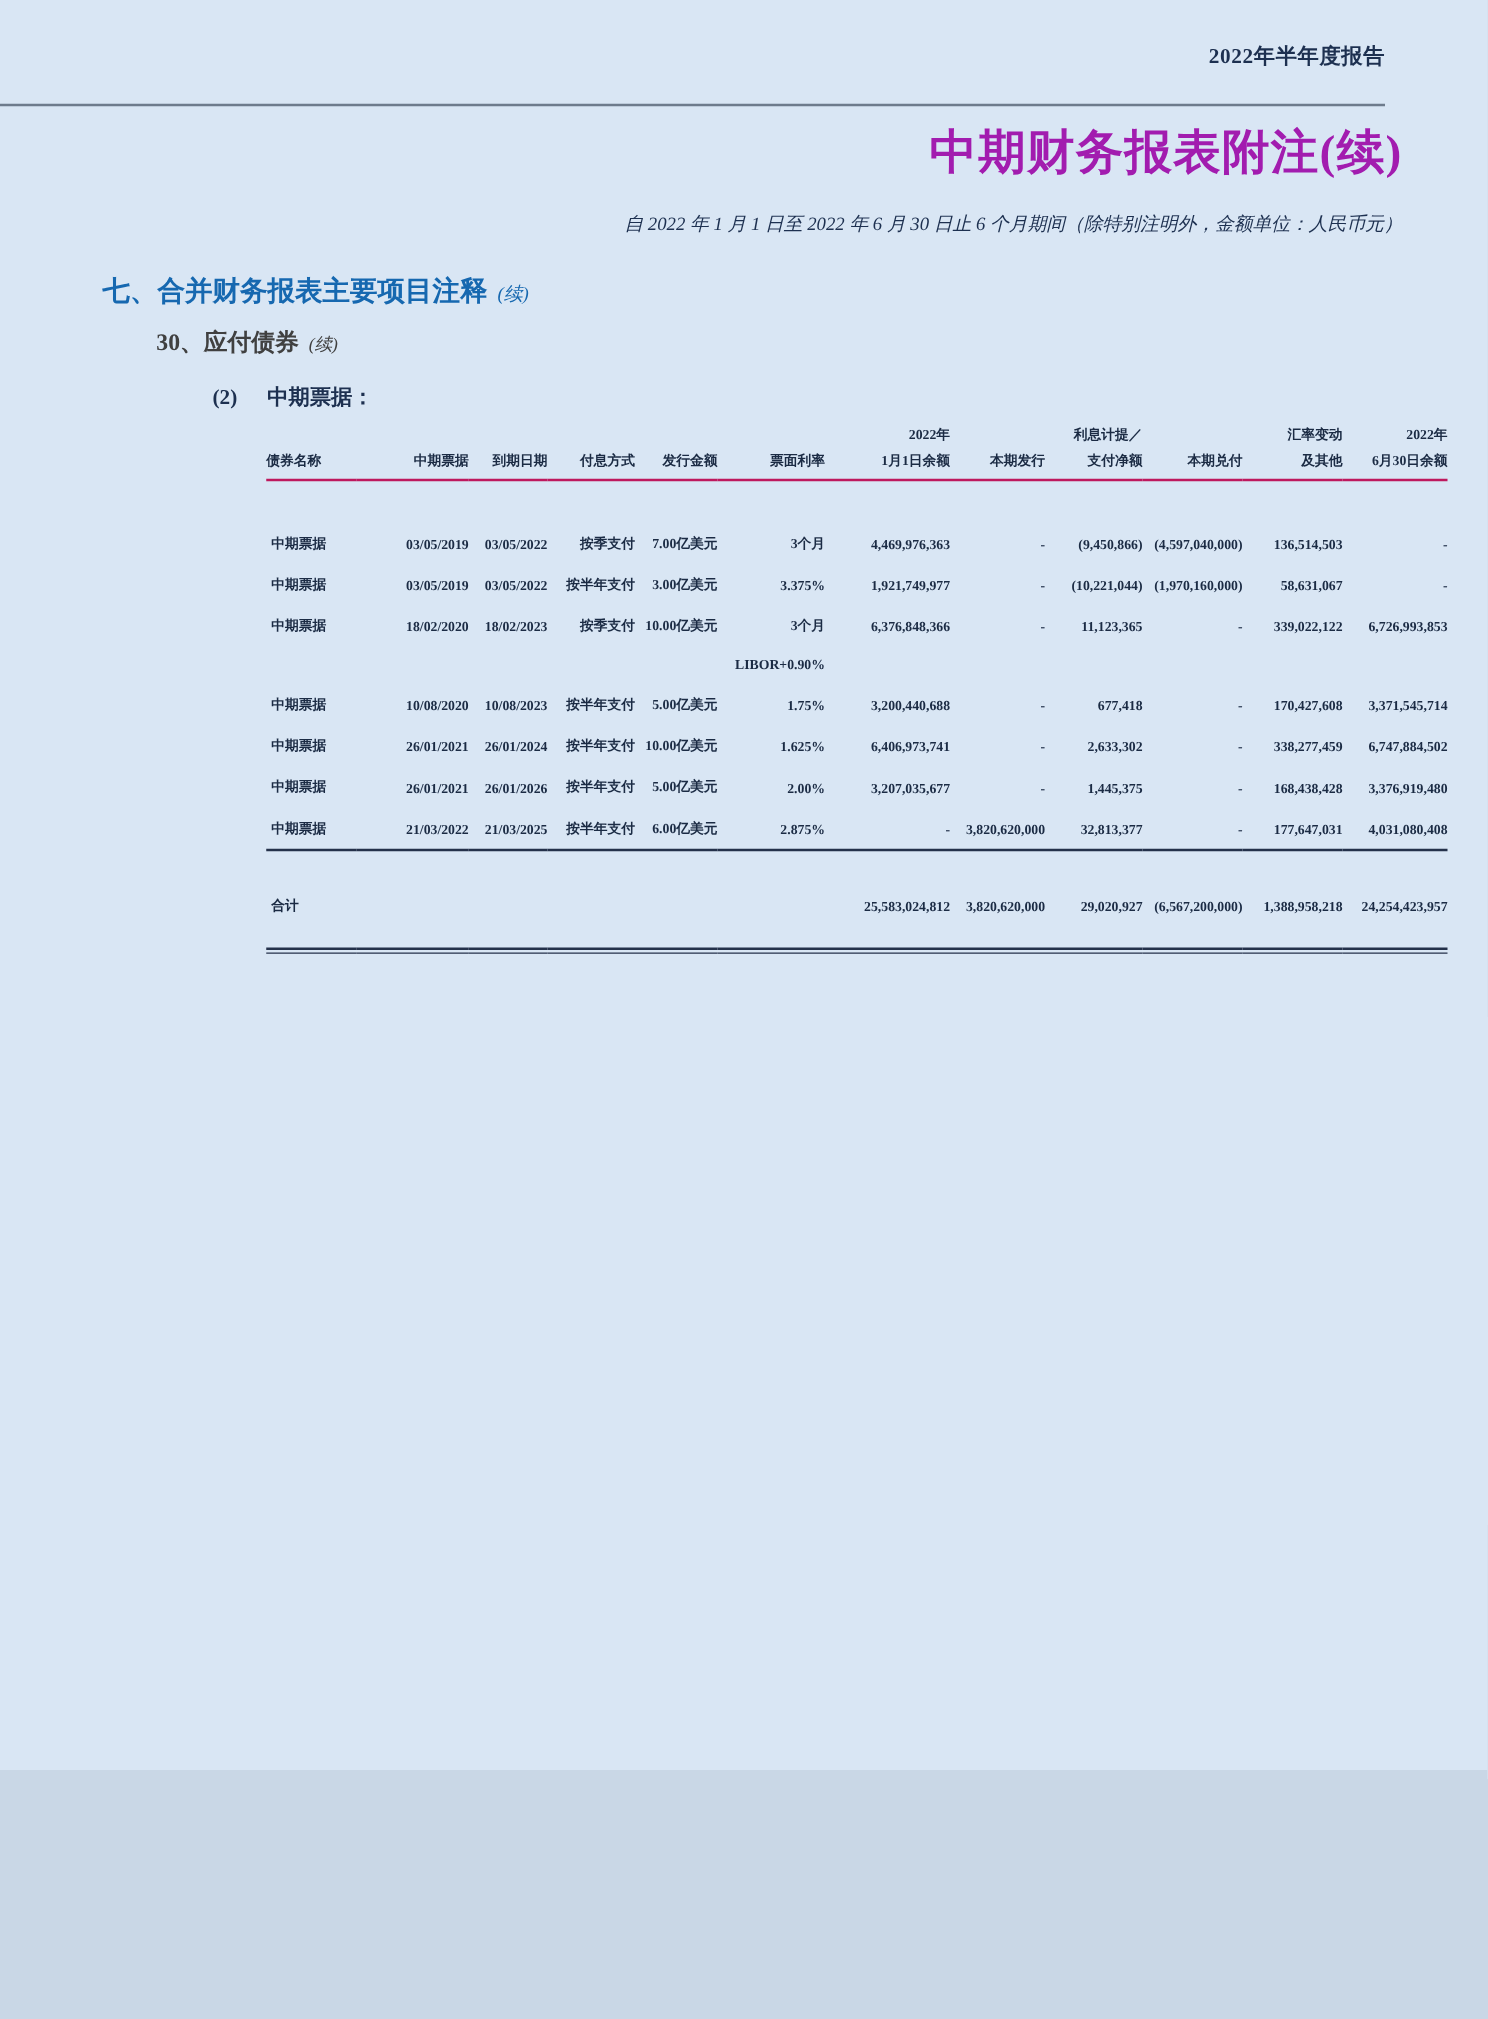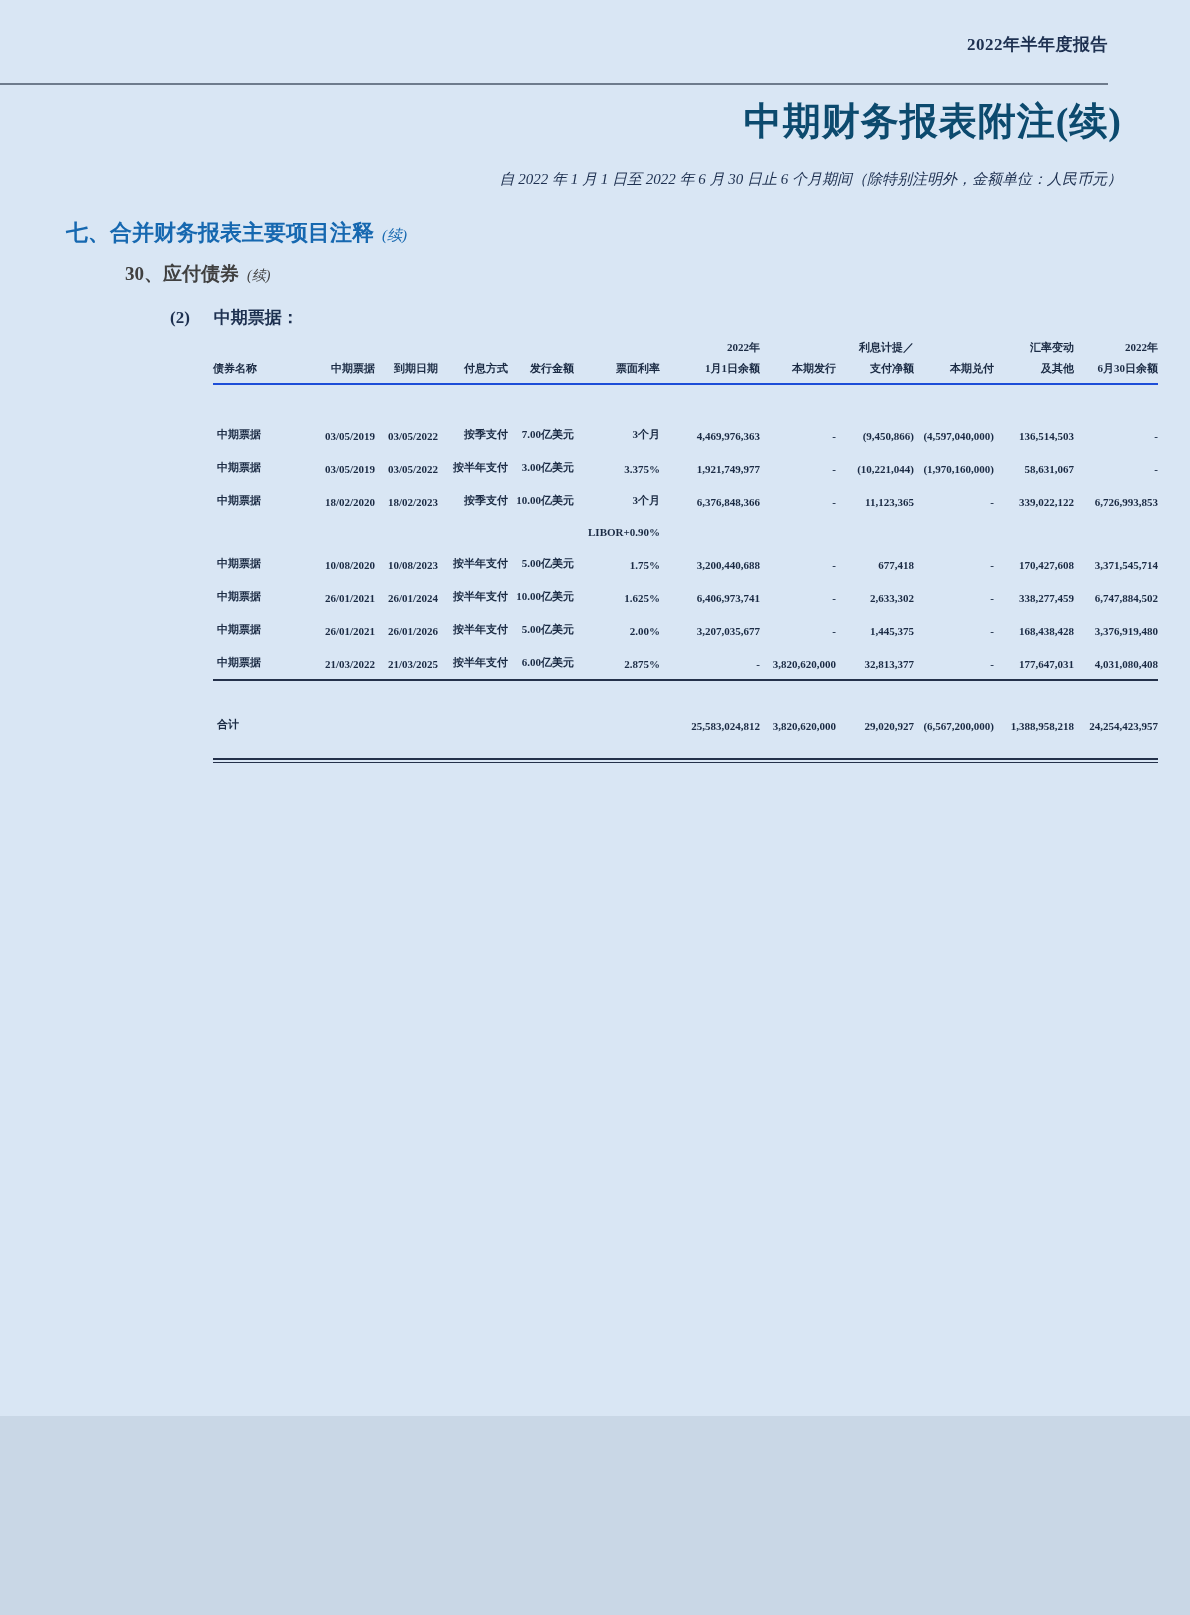--- a/index.html
+++ b/index.html
@@ -18,31 +18,31 @@
     position:absolute;top:33px;right:82px;
     font-size:17px;font-weight:bold;color:#1d3050;
     letter-spacing:.5px;
   }
   .top-rule{
     position:absolute;top:83px;left:0;width:1108px;height:0;
     border-top:2px solid #6e7b8c;
   }
   .doc-title{
     position:absolute;top:96px;right:68px;
-    font-size:38px;font-weight:bold;color:#0c4a6e;
+    font-size:38px;font-weight:bold;color:#a21caf;
     letter-spacing:1px;
     text-align:right;
   }
   .doc-subtitle{
     position:absolute;top:170px;right:68px;
     font-size:15px;font-style:italic;color:#1d3050;
   }
   
   .h-l1{
-    position:absolute;top:218px;left:66px;
+    position:absolute;top:218px;left:82px;
     font-size:22px;font-weight:bold;color:#1668b0;
   }
   .h-l1 .cont{font-size:15px;font-style:italic;font-weight:normal;margin-left:8px;}
   .h-l2{
     position:absolute;top:261px;left:125px;
     font-size:19px;font-weight:bold;color:#404040;
   }
   .h-l2 .cont{font-size:14px;font-style:italic;font-weight:normal;margin-left:8px;}
   .h-l3{
     position:absolute;top:306px;left:170px;
@@ -57,21 +57,21 @@
     font-size:11px;font-weight:bold;color:#1b2b44;
   }
   .note-table th,.note-table td{
     padding:0;margin:0;text-align:right;vertical-align:bottom;
     white-space:nowrap;font-weight:bold;
   }
   .note-table .lft{text-align:left;}
   .note-table thead .line1 th{padding-bottom:6px;font-size:11px;}
   .note-table thead .line2 th{
     padding-bottom:7px;
-    border-bottom:2px solid #1d4ed8;
+    border-bottom:2px solid #be185d;
   }
   .note-table td{padding:9px 0 9px 4px;}
   #data-rows tr:first-child td{padding-top:42px;}
   .midrule td{
     border-top:2px solid #24314a;
     height:32px;padding:0;
   }
   .total-row td{padding-bottom:26px;padding-top:4px;}
   .bottomrule td{
     height:2px;padding:0;

